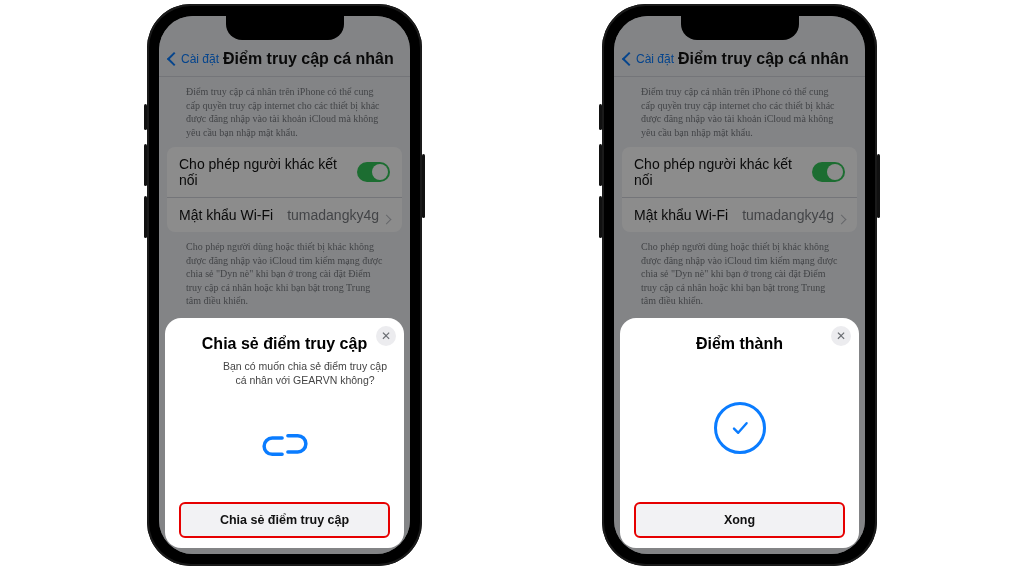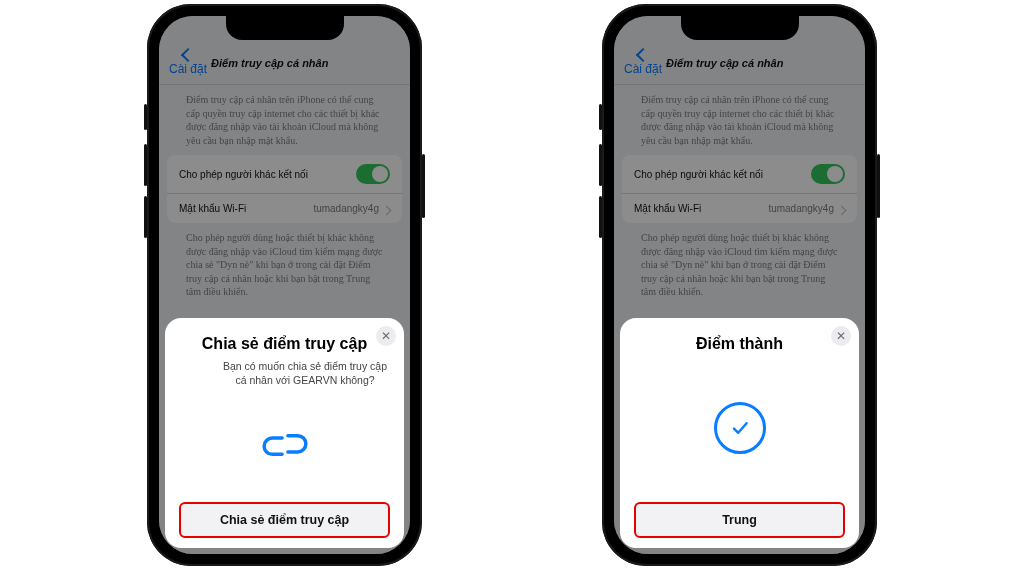--- a/index.html
+++ b/index.html
@@ -38,26 +38,26 @@
   }
   .notch{
     position:absolute;top:0;left:50%;transform:translateX(-50%);
     width:118px;height:24px;background:var(--frame);
     border-bottom-left-radius:16px;border-bottom-right-radius:16px;
     z-index:50;
   }
   
   .page{position:absolute;inset:0;padding-top:30px;font-size:11px;color:var(--text);}
   .navbar{display:flex;align-items:center;gap:4px;padding:4px 10px 8px;border-bottom:1px solid var(--divider);}
-  .back{color:var(--accent);display:flex;align-items:center;gap:2px;font-size:12px;flex-direction:column;}
+  .back{color:var(--accent);display:flex;align-items:center;gap:2px;font-size:12px;}
   .chev-left{width:8px;height:8px;border-left:2px solid var(--accent);border-bottom:2px solid var(--accent);transform:rotate(45deg);}
-  .navtitle{font-weight:600;font-size:11px;font-style:italic;}
+  .navtitle{font-weight:600;font-size:16px;}
   .para{padding:8px 27px;color:var(--sub);font-size:10px;line-height:1.35;font-family:Liberation Serif, serif;}
   .group{margin:0 8px;background:var(--cell-bg);border-radius:8px;overflow:hidden;}
-  .row{display:flex;align-items:center;justify-content:space-between;padding:9px 12px;font-size:10px;}
+  .row{display:flex;align-items:center;justify-content:space-between;padding:9px 12px;font-size:14px;}
   .row + .row{border-top:1px solid var(--divider);}
   .row .val{color:var(--sub);display:flex;align-items:flex-end;gap:4px;}
   .chev-right{width:6px;height:6px;border-top:1.5px solid #b9bcc2;border-right:1.5px solid #b9bcc2;transform:rotate(45deg);}
   .toggle{width:34px;height:20px;border-radius:10px;background:var(--green);position:relative;}
   .toggle::after{content:"";position:absolute;right:2px;top:2px;width:16px;height:16px;background:#fff;border-radius:50%;}
   
   .dim{position:absolute;inset:0;background:var(--dim);}
   
   .sheet{
     position:absolute;left:6px;right:6px;bottom:6px;
@@ -187,18 +187,18 @@
           <span>✕</span>
         </div>
         <div class="sheet-title">Điểm thành</div>
         <div class="icon-zone">
           <div class="check">
             <svg viewBox="0 0 40 40">
                 <path d="M10 21 l7 7 l14 -16"></path>
               </svg>
           </div>
         </div>
-        <div class="primary-btn">Trung</div>
+        <div class="primary-btn">Xong</div>
       </div>
     </div>
   </div>
 
 </div>
 
 </body></html>

